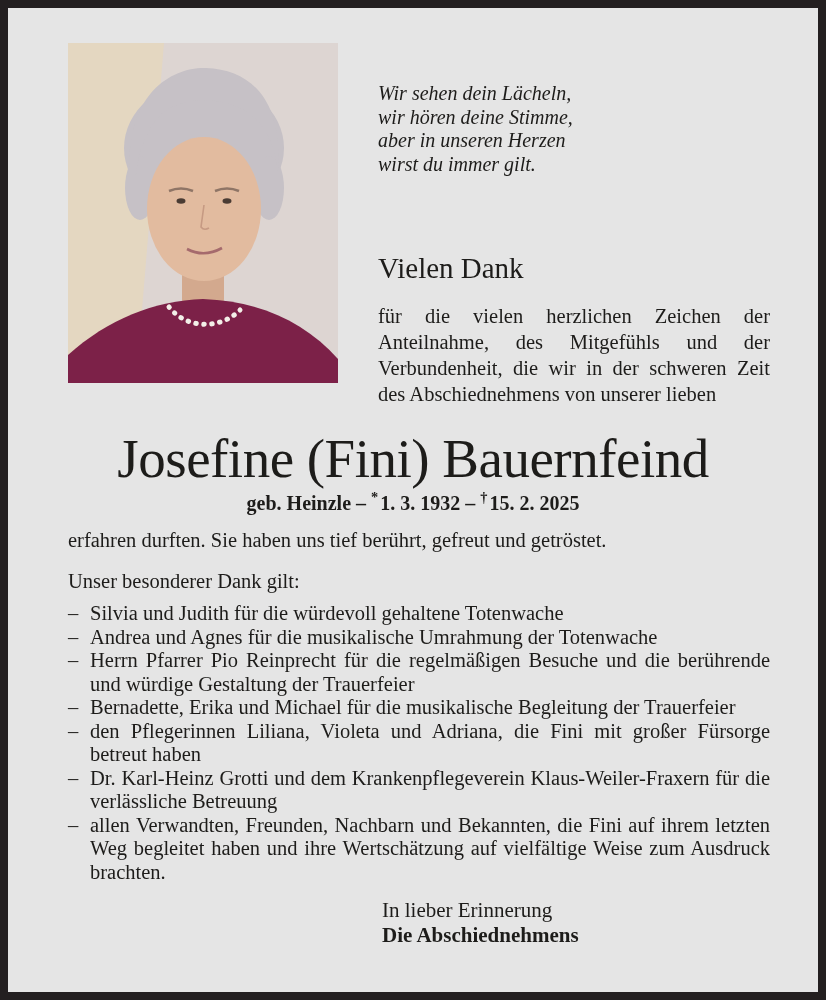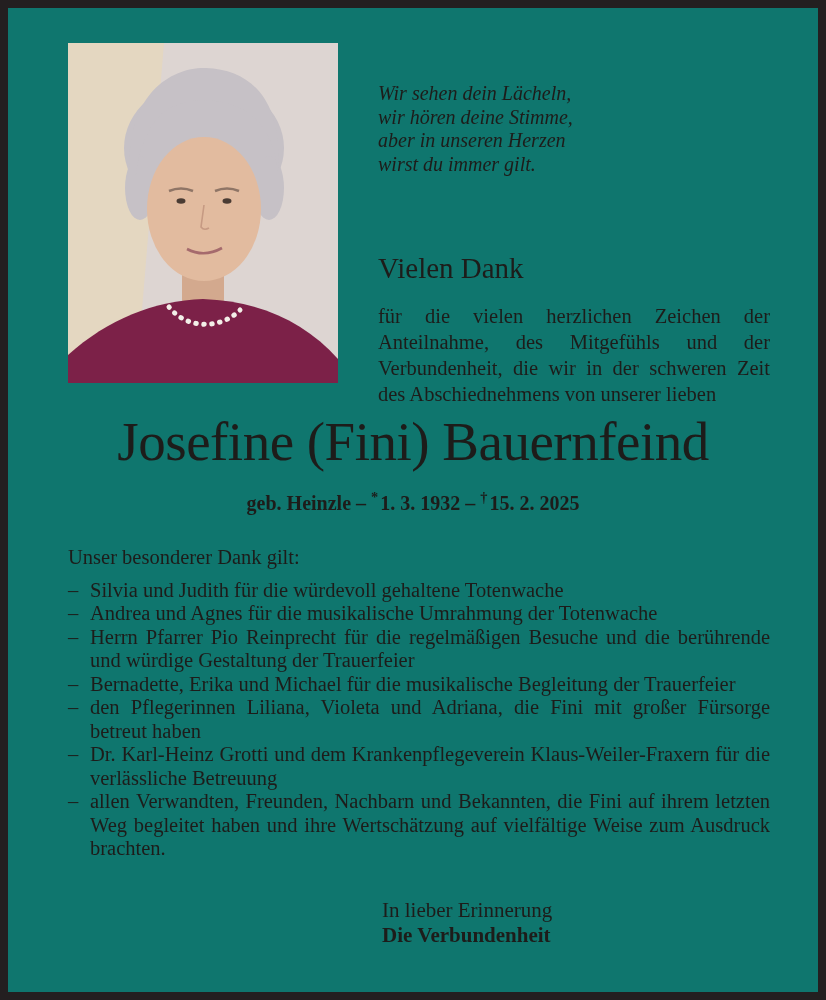--- a/index.html
+++ b/index.html
@@ -1,20 +1,20 @@
 <!DOCTYPE html>
 <html lang="de"><head>
 <meta charset="utf-8">
 <style>
   html,body{margin:0;padding:0;background:#fff;}
   .page{
     position:relative;
     width:826px;height:1000px;
     box-sizing:border-box;
-    background:#0f766e;
+    background:#e5e5e5;
     border:8px solid #231f20;
     font-family:"Liberation Serif", serif;
     color:#1d1c1a;
     overflow:hidden;
   }
   .photo{
     position:absolute;left:60px;top:35px;width:270px;height:340px;
     overflow:hidden;
   }
   .poem{
@@ -23,21 +23,21 @@
   }
   .thanks-title{
     position:absolute;left:370px;top:244px;
     font-size:29px;line-height:32px;
   }
   .thanks-intro{
     position:absolute;left:370px;top:295px;width:392px;
     font-size:20.5px;line-height:26px;text-align:justify;
   }
   .name{
-    position:absolute;left:0;right:0;top:403px;margin:0;
+    position:absolute;left:0;right:0;top:403px;margin:17px;
     text-align:center;font-weight:normal;
     font-size:55px;line-height:62px;letter-spacing:-0.5px;
   }
   .dates{
     position:absolute;left:0;right:0;top:481px;
     text-align:center;font-weight:bold;font-size:20px;
   }
   .dates .sep{margin:0 5px;}
   .dates .sym{font-size:0.72em;vertical-align:super;margin-right:2px;}
   .main{
@@ -103,20 +103,21 @@
 
   <div class="thanks-title">Vielen Dank</div>
   <div class="thanks-intro">für die vielen herzlichen Zeichen der Anteilnahme, des Mitgefühls und der Verbundenheit, die wir in der schweren Zeit des Abschiednehmens von unserer lieben</div>
 
   <h1 class="name">Josefine (Fini) Bauernfeind</h1>
   <div class="dates">
     <span>geb. Heinzle</span><span class="sep">–</span><span class="sym">*</span><span>1. 3. 1932</span><span class="sep">–</span><span class="sym">†</span><span>15. 2. 2025</span>
   </div>
 
   <div class="main">
+    <p class="continuation">erfahren durften. Sie haben uns tief berührt, gefreut und getröstet.</p>
     <p class="list-intro">Unser besonderer Dank gilt:</p>
     <div class="thanks-list">
       <div class="item">
           <span class="dash">–</span>
           <span class="item-text">Silvia und Judith für die würdevoll gehaltene Totenwache</span>
         </div>
       <div class="item">
           <span class="dash">–</span>
           <span class="item-text">Andrea und Agnes für die musikalische Umrahmung der Totenwache</span>
         </div>
@@ -138,17 +139,17 @@
         </div>
       <div class="item">
           <span class="dash">–</span>
           <span class="item-text">allen Verwandten, Freunden, Nachbarn und Bekannten, die Fini auf ihrem letzten Weg begleitet haben und ihre Wertschätzung auf vielfältige Weise zum Ausdruck brachten.</span>
         </div>
     </div>
   </div>
 
   <div class="closing">
     <div>In lieber Erinnerung</div>
-    <div class="bold">Die Verbundenheit</div>
+    <div class="bold">Die Abschiednehmens</div>
   </div>
 
 
 </div>
 
 </body></html>

